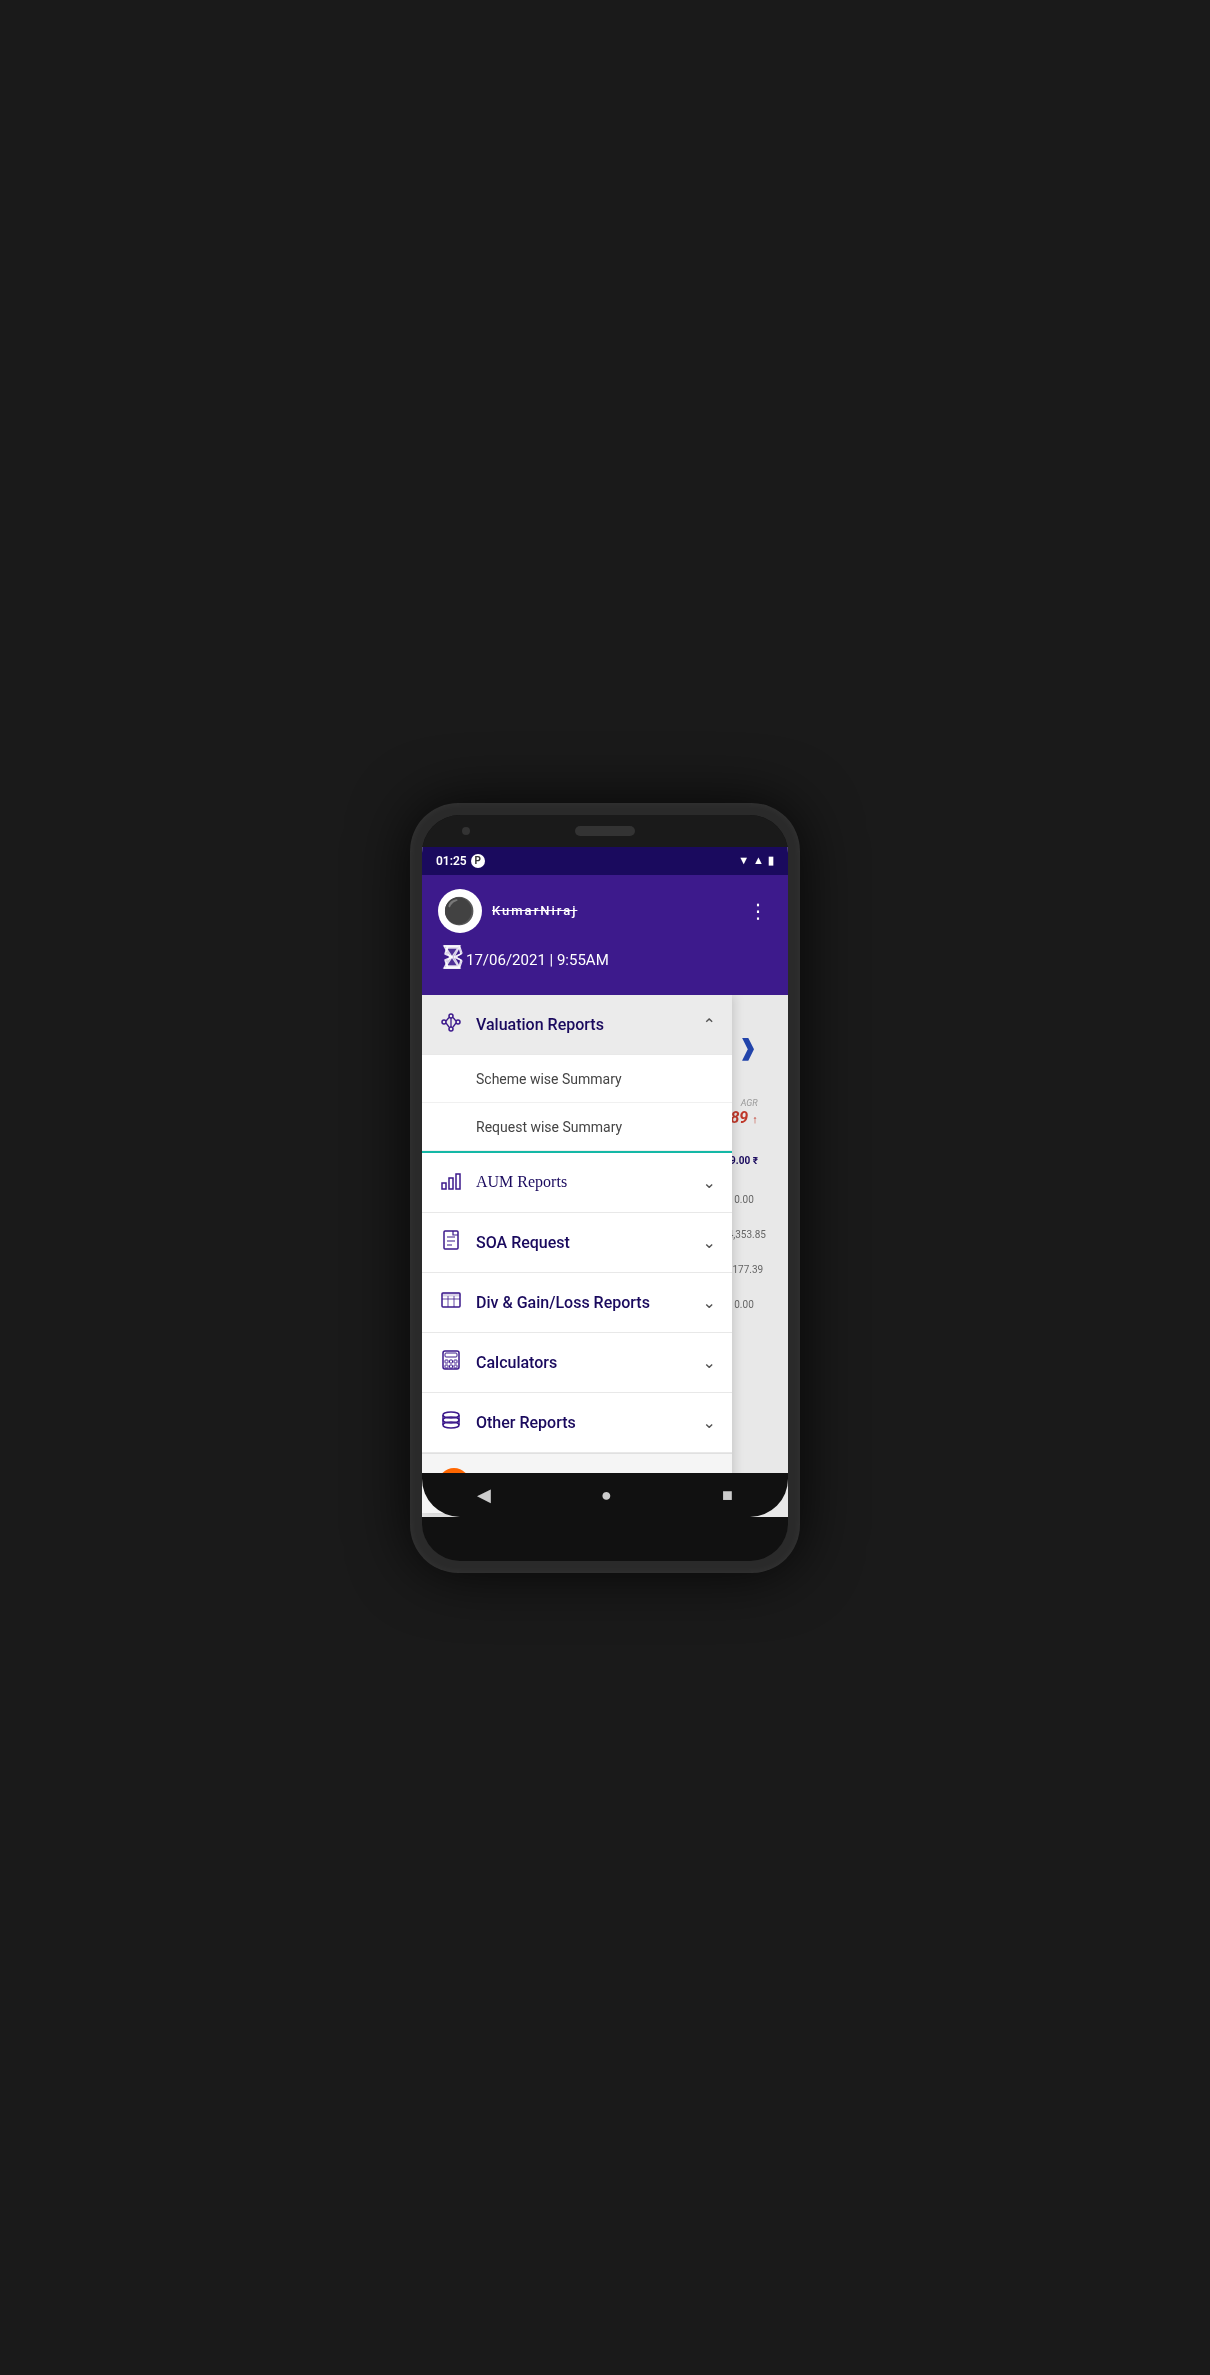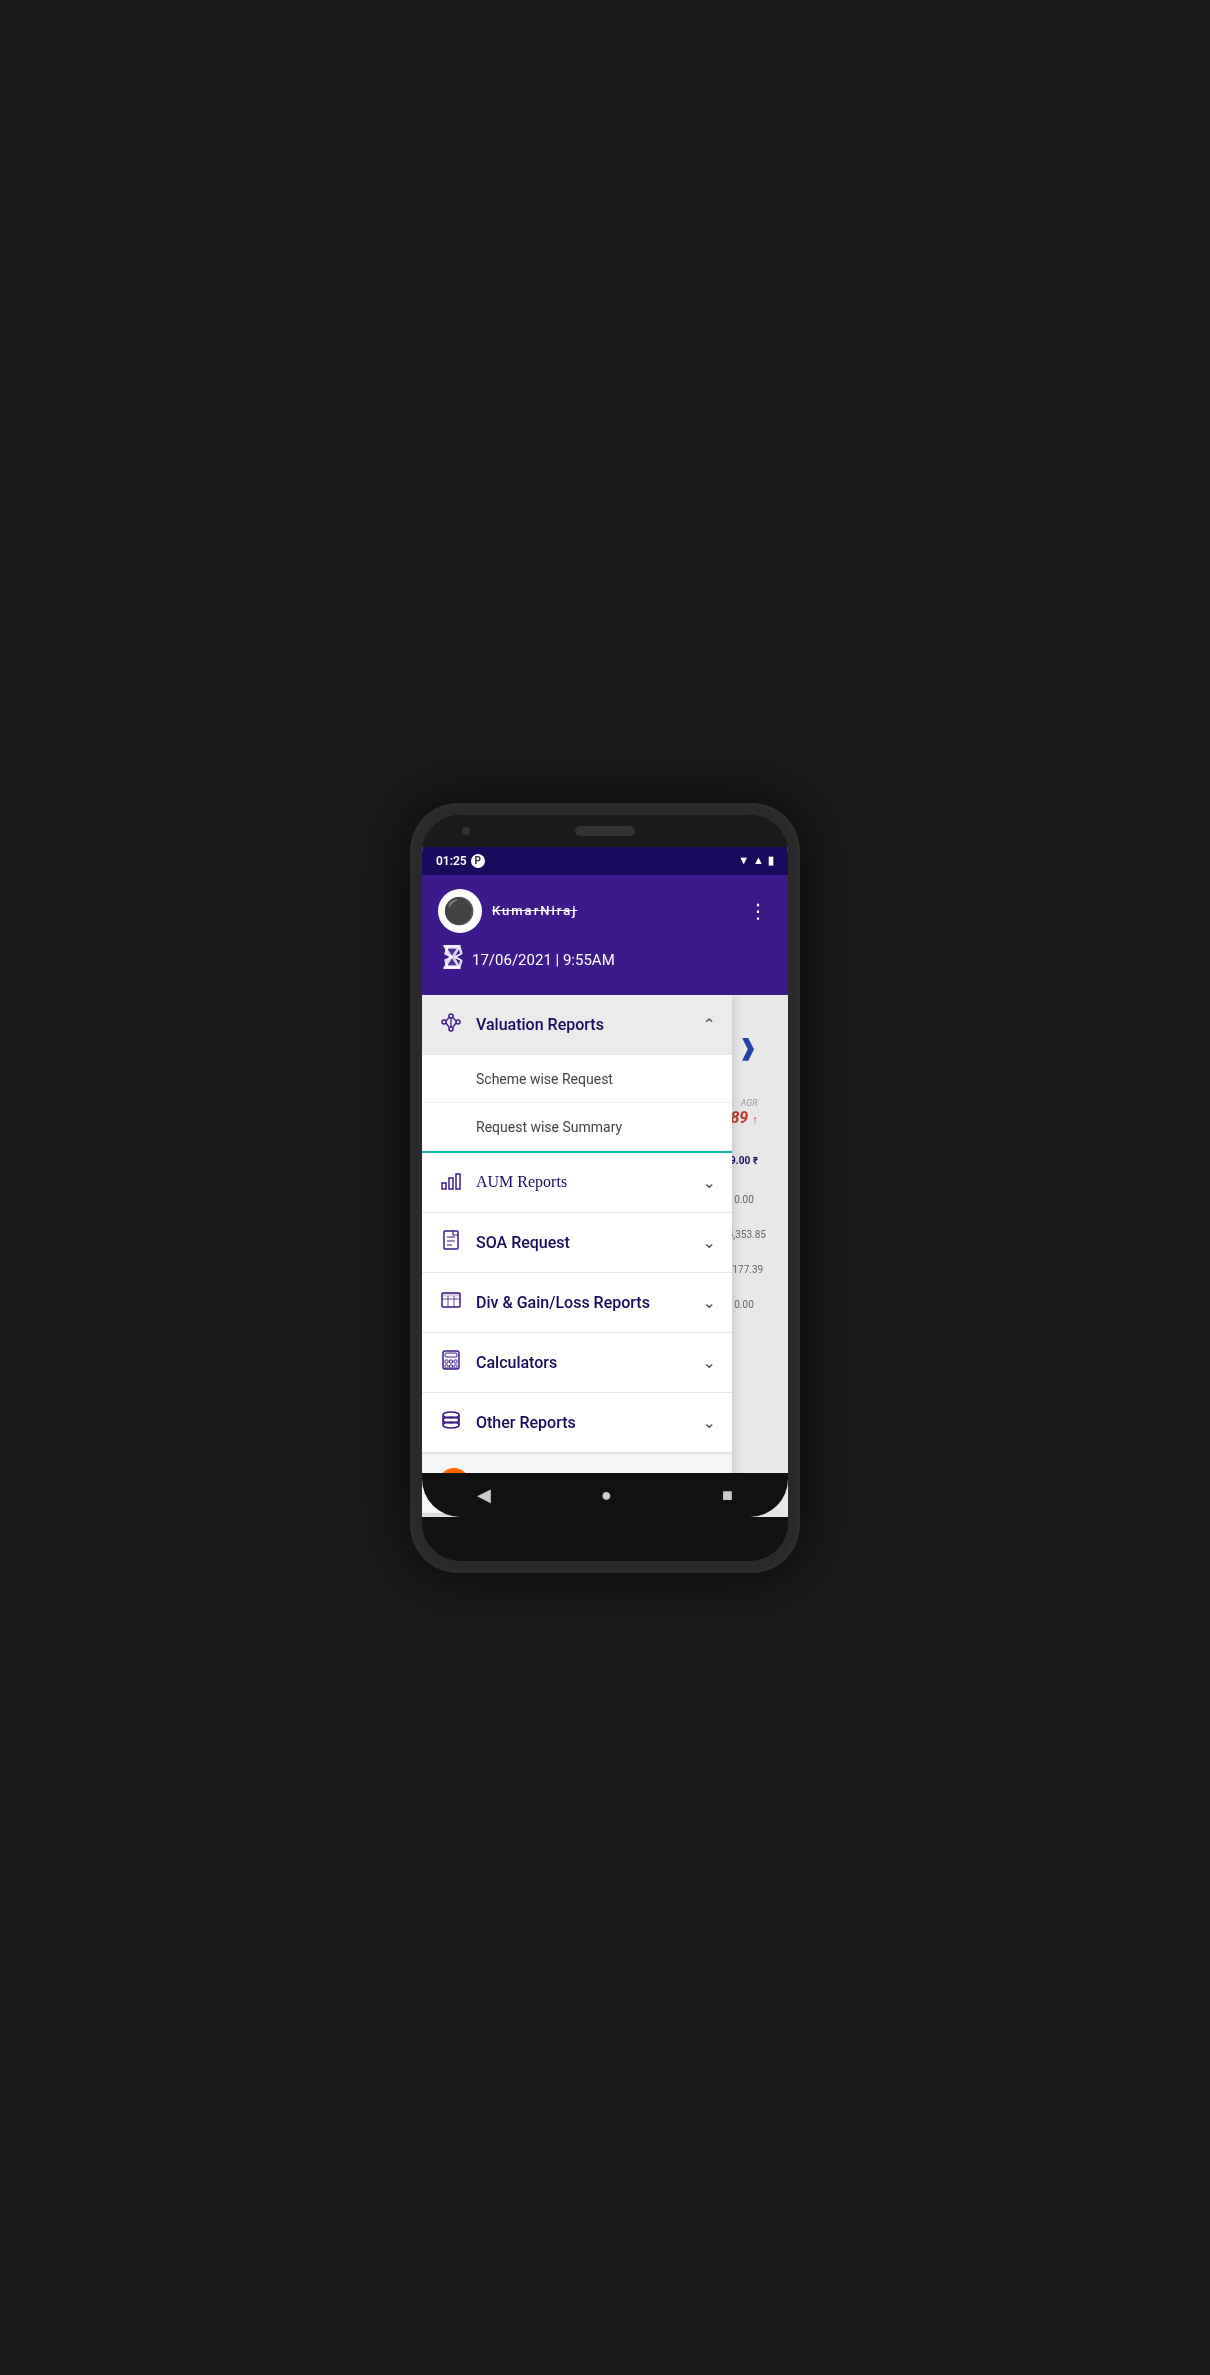--- a/index.html
+++ b/index.html
@@ -148,21 +148,21 @@
     .more-icon {
       color: white;
       font-size: 20px;
       cursor: pointer;
       padding: 4px;
     }
 
     .header-datetime {
       display: flex;
       align-items: center;
-      gap: 6px;
+      gap: 0;
       padding-bottom: 4px;
     }
 
     .clock-icon {
       color: rgba(255,255,255,0.85);
       font-size: 24px;
     }
 
     .datetime-text {
       color: white;
@@ -420,21 +420,21 @@
                 <circle cx="11" cy="18" r="2" stroke="#3d1a8c" stroke-width="1.5" fill="none"></circle>
                 <line x1="6" y1="12" x2="9" y2="16" stroke="#3d1a8c" stroke-width="1.3"></line>
                 <line x1="13" y1="16" x2="16" y2="12" stroke="#3d1a8c" stroke-width="1.3"></line>
               </svg>
             </span>
             <span class="menu-label">Valuation Reports</span>
             <span class="menu-chevron">⌃</span>
           </div>
 
           <div class="submenu-item">
-            <span class="submenu-label">Scheme wise Request</span>
+            <span class="submenu-label">Scheme wise Summary</span>
           </div>
           <div class="submenu-item">
             <span class="submenu-label">Request wise Summary</span>
           </div>
 
           <div class="menu-section-header" style="border-top: 2px solid #14b8a6; font-family: Liberation Serif, serif;">
             <span class="menu-icon">
               <svg width="22" height="22" viewBox="0 0 22 22" fill="none">
                 <rect x="2" y="14" width="4" height="6" stroke="#3d1a8c" stroke-width="1.5" fill="none"></rect>
                 <rect x="9" y="9" width="4" height="11" stroke="#3d1a8c" stroke-width="1.5" fill="none"></rect>

